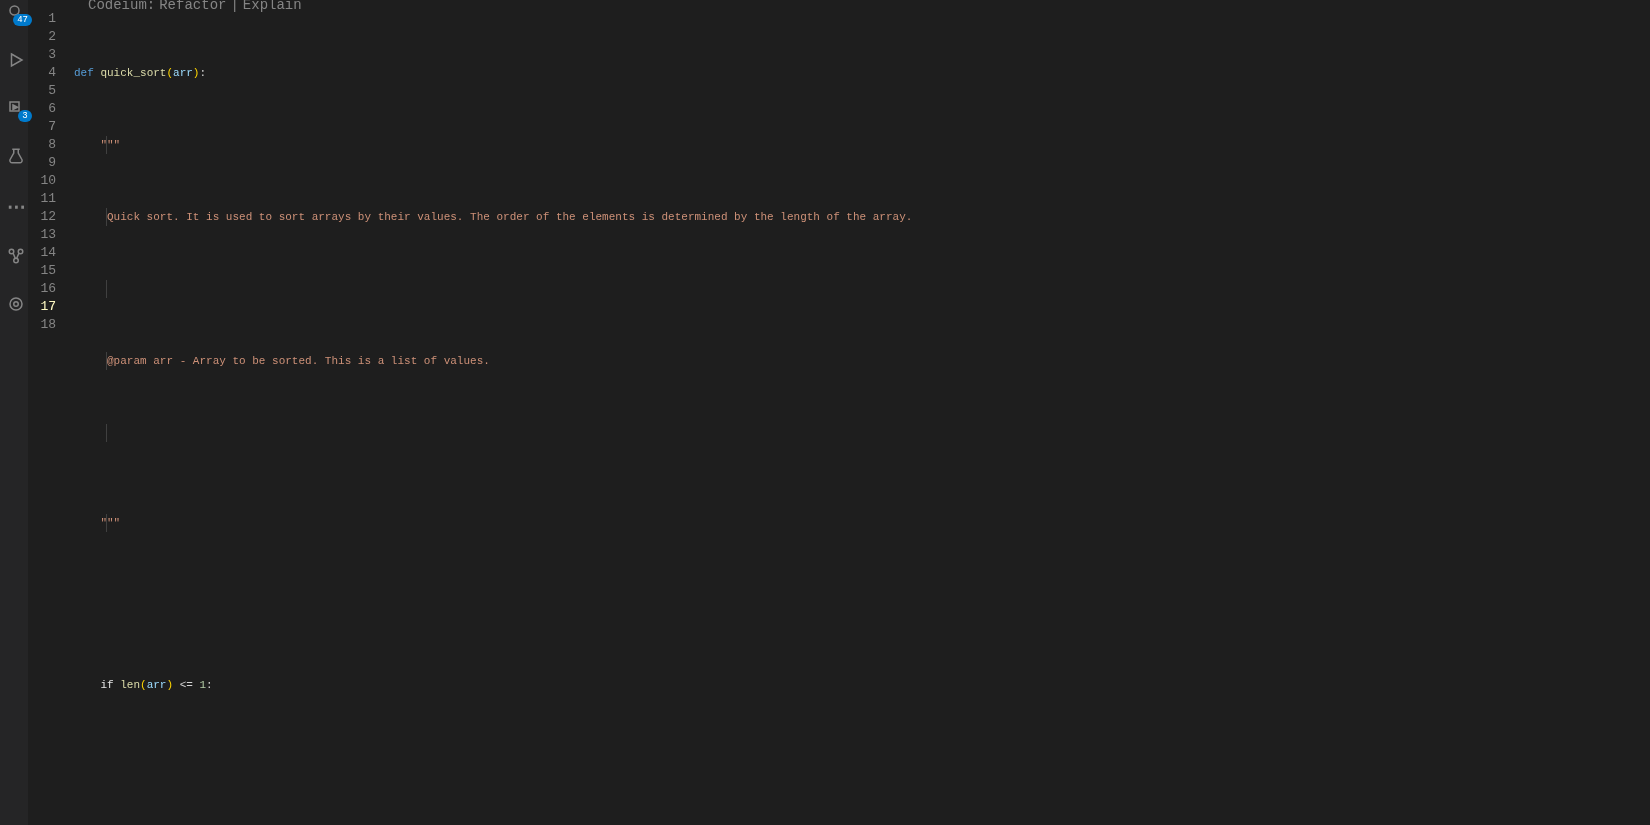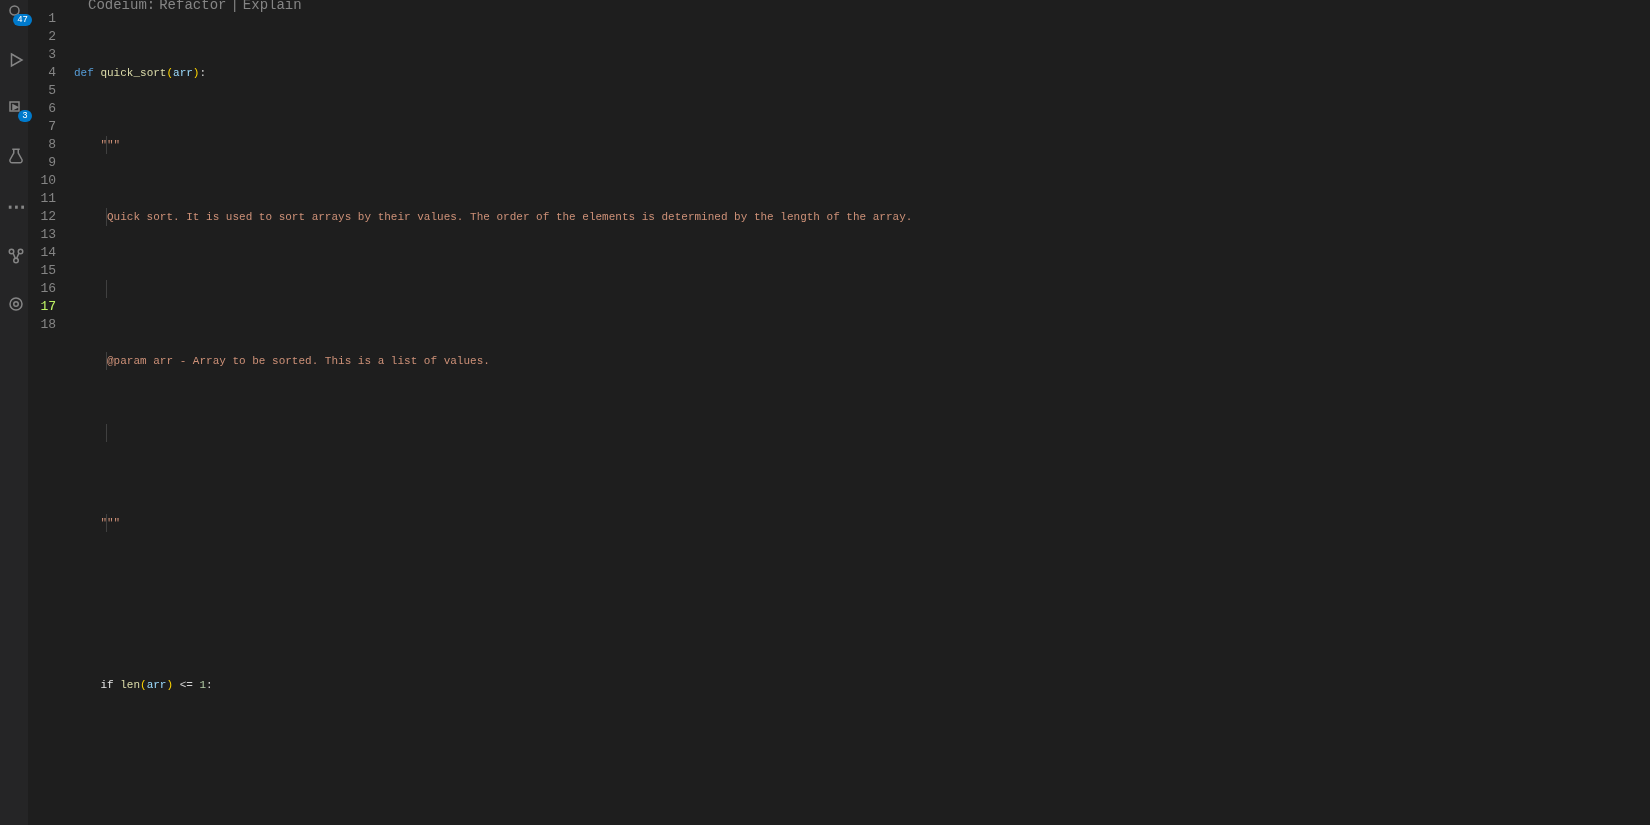--- a/index.html
+++ b/index.html
@@ -69,21 +69,21 @@
   }
   .gutter {
     width: 46px;
     text-align: right;
     color: #858585;
     font-size: 13px;
     line-height: 18px;
     padding-right: 18px;
     user-select: none;
   }
-  .gutter .ln.current { color: #bef264; }
+  .gutter .ln.current { color: #fef9c3; }
   .code {
     flex: 1;
     font-size: 11px;
     line-height: 18px;
     white-space: pre;
     font-family: Liberation Mono, monospace;
   }
   .code-line { height: 18px; position: relative; }
   .guide {
     position: absolute;

